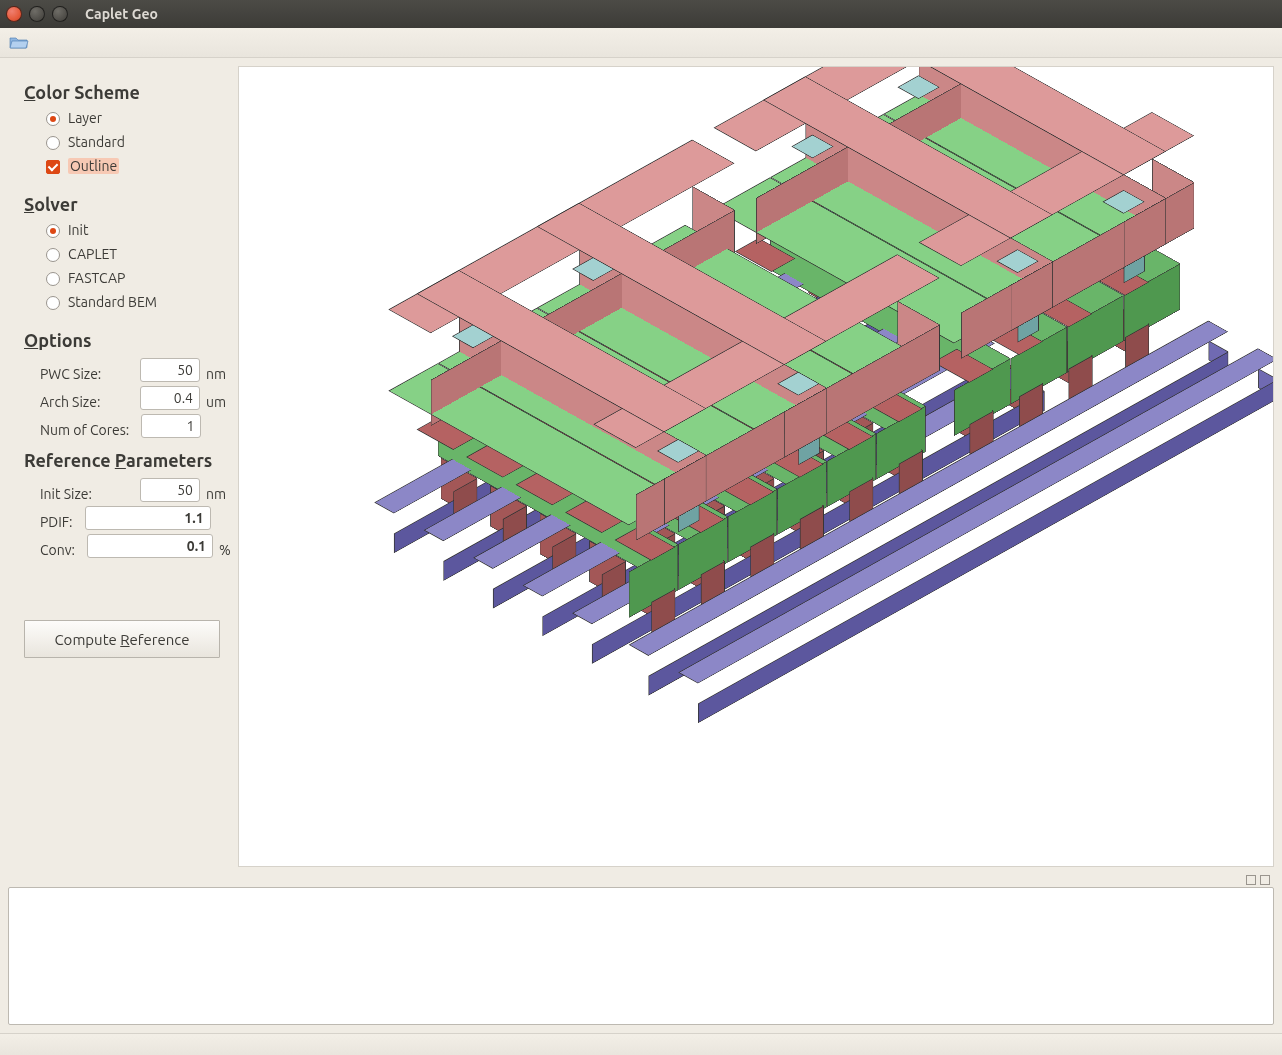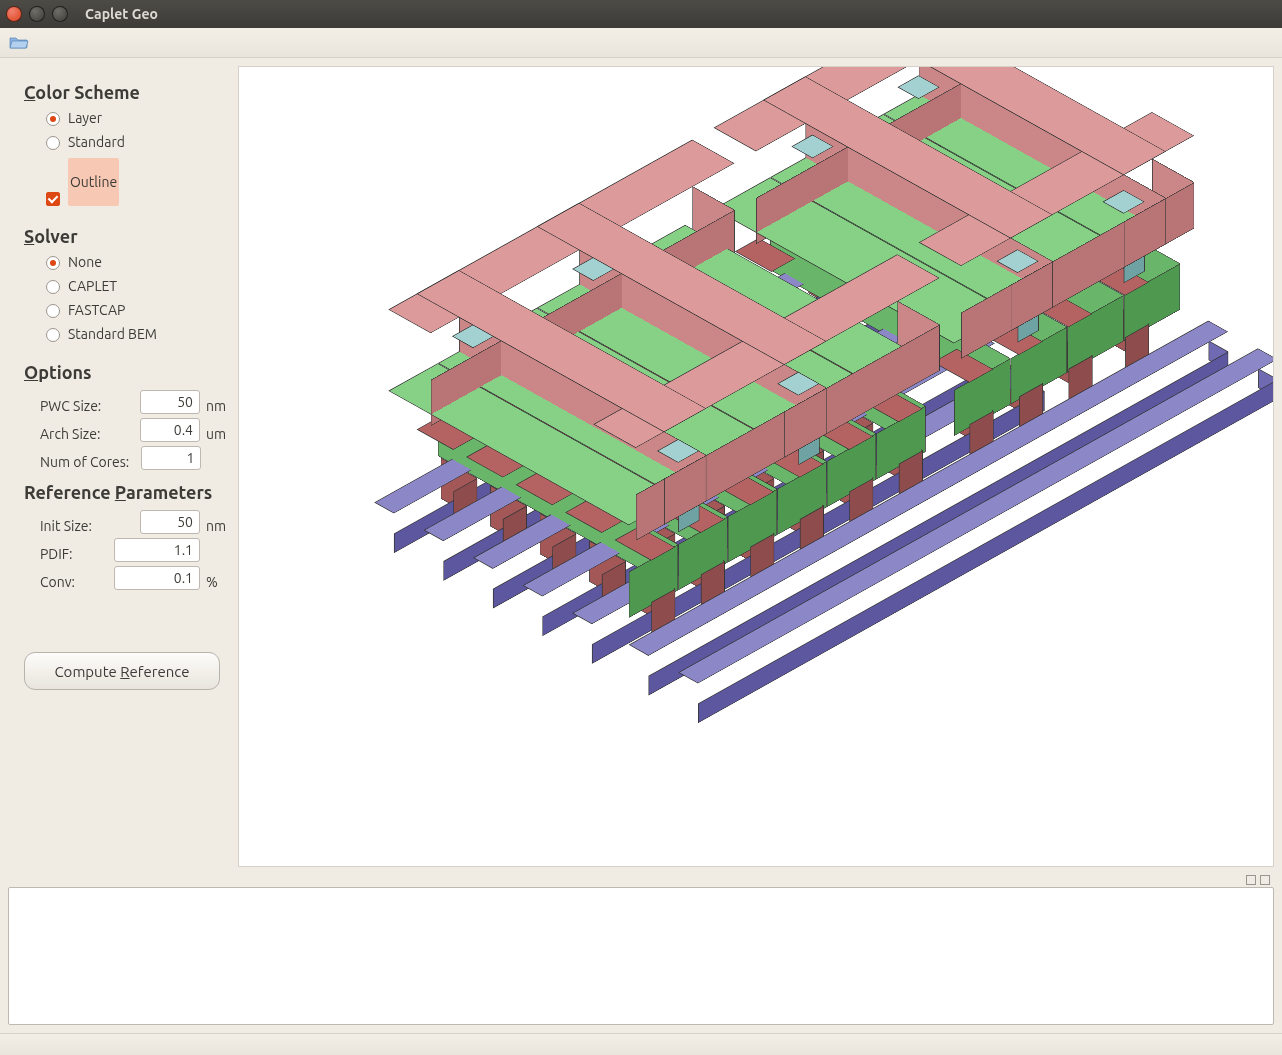--- a/index.html
+++ b/index.html
@@ -21,28 +21,28 @@
 .sidebar { width: 238px; padding: 16px 8px 8px 24px; display: flex; flex-direction: column; gap: 4px; }
 .sidebar h4 { font-weight: bold; font-size: 18px; color: #3c3b37; margin: 8px 0 4px 0; }
 .sidebar h4 u { text-decoration: underline; }
 .option-group { margin-left: 22px; display: flex; flex-direction: column; gap: 8px; margin-bottom: 8px; }
 .radio-row, .check-row { display: flex; align-items: flex-end; gap: 8px; font-size: 14px; color: #3c3b37; }
 .radio { width: 14px; height: 14px; border-radius: 50%; border: 1px solid #9a958e; background: #fff; display: inline-flex; align-items: center; justify-content: center; }
 .radio.checked::after { content: ""; width: 6px; height: 6px; border-radius: 50%; background: #dd4814; }
 .check { width: 14px; height: 14px; border: 1px solid #9a958e; border-radius: 2px; background: #fff; display: inline-flex; align-items: center; justify-content: center; }
 .check.checked { background: #dd4814; border-color: #dd4814; }
 .check.checked::after { content: ""; width: 4px; height: 7px; border: solid #fff; border-width: 0 2px 2px 0; transform: rotate(45deg) translate(-1px,-1px); }
-.outline-label { background: #f7c9b4; padding: 16px 2px; border-radius: 2px; }
+.outline-label { background: #f7c9b4; padding: 0 2px; border-radius: 2px; }
 .param-row { display: flex; align-items: flex-end; gap: 6px; font-size: 14px; color: #3c3b37; margin-left: 16px; }
 .param-row label { flex: 0 0 auto; }
 .param-row .spacer { flex: 1; }
 .param-input { width: 60px; border: 1px solid #bdb9b1; border-radius: 3px; background: #fff; padding: 2px 6px; text-align: right; font-size: 14px; color: #3c3b37; height: 24px; }
-.param-input.wide { width: 86px; }
+.param-input.wide { width: 126px; font-weight: bold; }
 .unit { width: 24px; text-align: left; }
-.btn { background: linear-gradient(to bottom, #fdfcfa, #e9e5dd); border: 1px solid #b8b4ac; border-radius: 11px; height: 38px; font-size: 15px; color: #3c3b37; width: 196px; margin: 6px 0 8px 0; }
+.btn { background: linear-gradient(to bottom, #fdfcfa, #e9e5dd); border: 1px solid #b8b4ac; border-radius: 1px; height: 38px; font-size: 15px; color: #3c3b37; width: 196px; margin: 6px 0 8px 0; }
 .btn u { text-decoration: underline; }
 .btn-gap { height: 48px; }
 
 
 .viewport { flex: 1; background: #fff; margin: 8px 8px 0 0; border: 1px solid #d6d2ca; position: relative; overflow: hidden; }
 
 
 .console-wrap { padding: 6px 8px 8px 8px; }
 .console-icons { display: flex; justify-content: flex-end; gap: 4px; padding: 2px 4px; }
 .console-icon { width: 10px; height: 10px; border: 1px solid #9a958e; display: inline-block; }
@@ -94,21 +94,21 @@
       <div class="check-row">
           <span class="check checked"></span>
           <span class="outline-label">Outline</span>
         </div>
     </div>
 
     <h4><u>S</u><span>olver</span></h4>
     <div class="option-group">
       <div class="radio-row">
           <span class="radio checked"></span>
-          <span>None</span>
+          <span>Init</span>
         </div>
       <div class="radio-row">
           <span class="radio"></span>
           <span>CAPLET</span>
         </div>
       <div class="radio-row">
           <span class="radio"></span>
           <span>FASTCAP</span>
         </div>
       <div class="radio-row">

